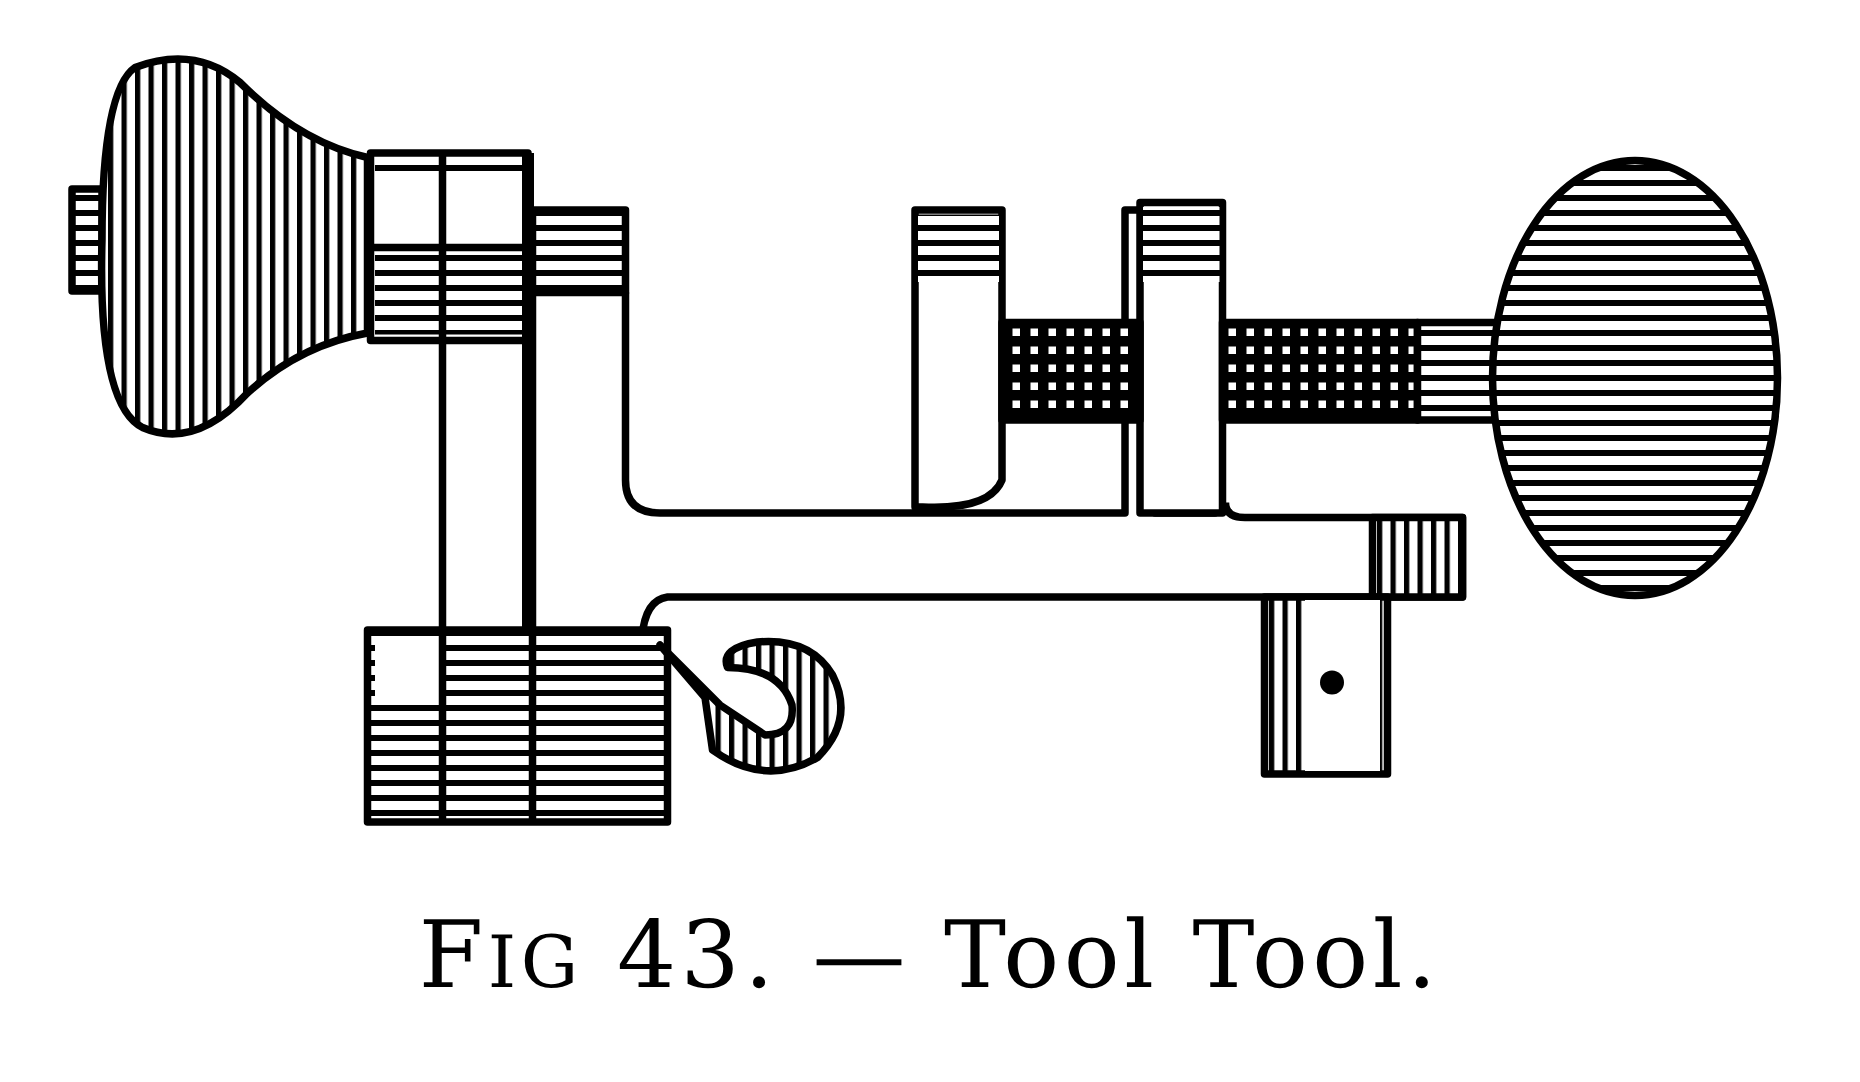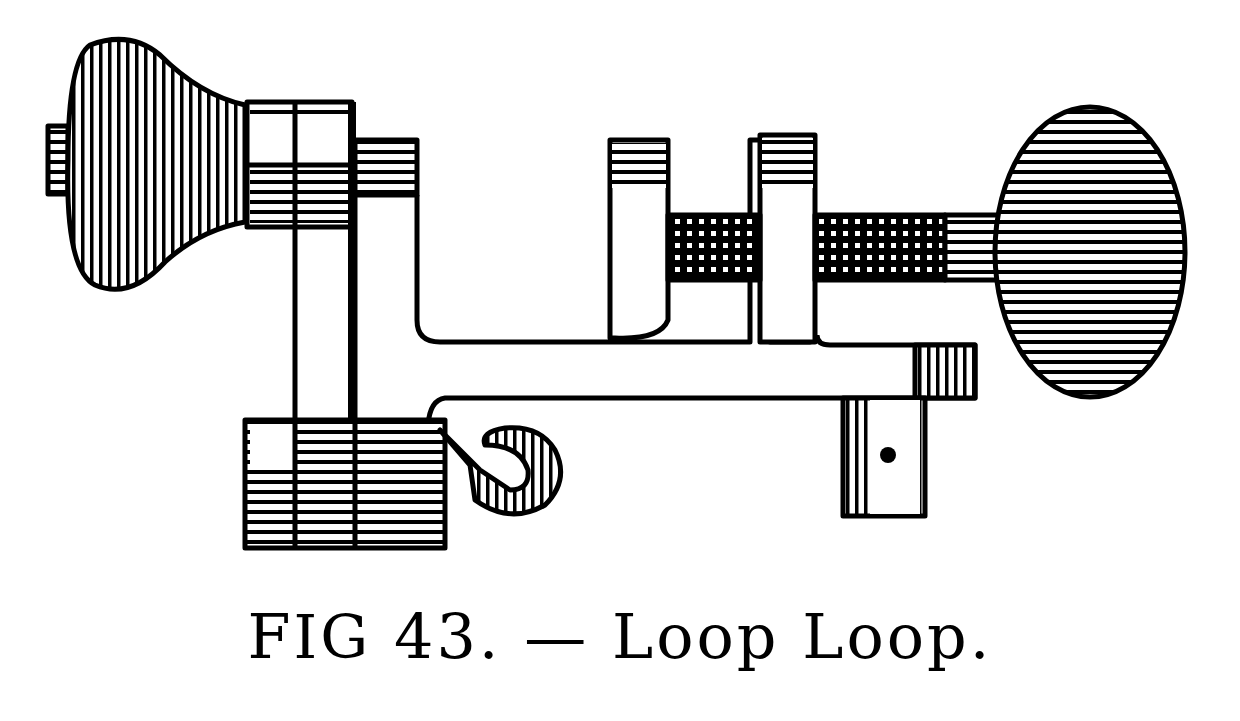--- a/index.html
+++ b/index.html
@@ -3,21 +3,21 @@
   <meta charset="utf-8">
   <style>
     html, body { margin: 0; padding: 0; background: #ffffff; }
     body { width: 1240px; height: 721px; position: relative; overflow: hidden; }
     #figure { position: absolute; left: 0; top: 0; width: 1240px; height: 600px; }
     #caption {
       position: absolute; left: 0; top: 606px; width: 1240px; text-align: center;
       font-family: "DejaVu Serif", "Liberation Serif", serif;
       font-size: 62px; color: #000; letter-spacing: 3px; line-height: 1;
     }
-    #caption .sc { font-size: 60px; }
+    #caption .sc { font-size: 48px; }
   </style>
 </head>
 <body>
 
 <svg id="figure" viewBox="0 0 1240 600" xmlns="http://www.w3.org/2000/svg">
   <defs>
     <pattern id="vhatch" width="9" height="9" patternUnits="userSpaceOnUse">
       <rect width="9" height="9" fill="#fff"></rect>
       <rect x="0" y="0" width="3.5" height="9" fill="#000"></rect>
     </pattern>
@@ -75,14 +75,14 @@
     <line x1="355" y1="420" x2="355" y2="550"></line>
 
     <path d="M440 430 L470 465 L475 500 Q510 525 545 505 Q570 480 555 450 Q540 425 505 428 Q480 432 485 445 Q520 445 528 470 Q530 490 510 490 L480 470 Z" fill="url(#vhatch)"></path>
   </g>
 </svg>
 
 <div id="caption">
   <span>F</span><span class="sc">IG</span>
   <span>43.</span>
   <span>—</span>
-  <span>Loop Loop.</span>
+  <span>Tool Tool.</span>
 </div>
 
 </body></html>

